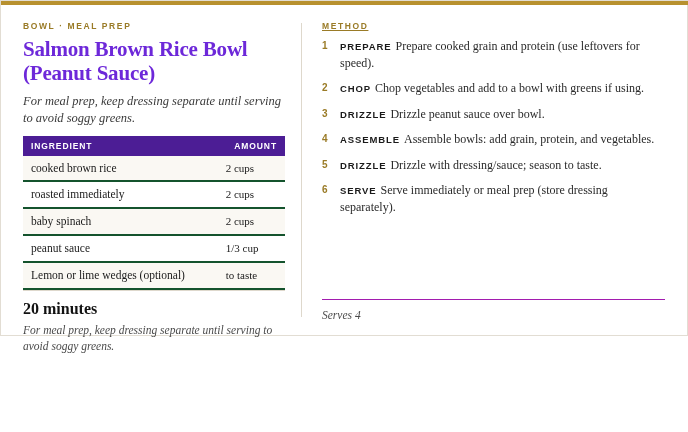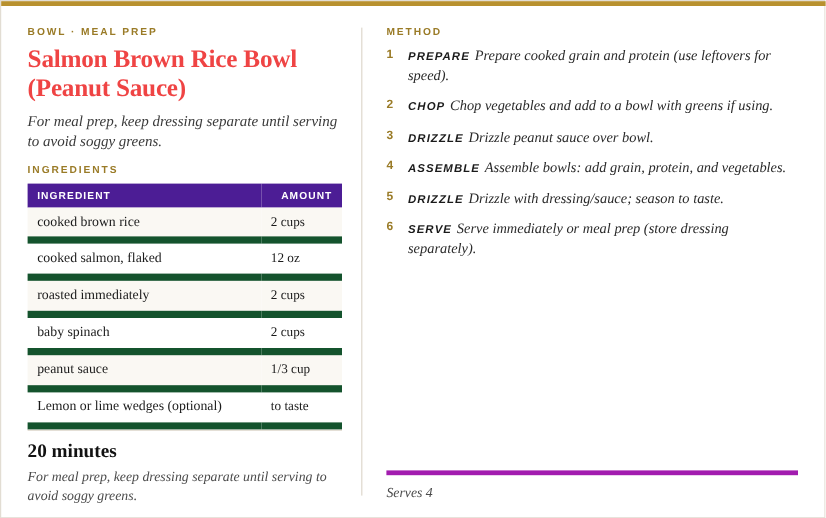--- a/index.html
+++ b/index.html
@@ -10,21 +10,21 @@
     width: 688px;
     height: 432px;
     background: #ffffff;
     font-family: "Liberation Serif", serif;
     color: #1a1a1a;
     overflow: hidden;
   }
   .card {
     position: relative;
     width: 688px;
-    height: 432px;
+    height: 336px;
     box-sizing: border-box;
     background: #ffffff;
     border: 1px solid #e2ddd3;
   }
   .top-rule {
     position: absolute;
     top: 0;
     left: 0;
     width: 688px;
     height: 4px;
@@ -64,21 +64,21 @@
     font-weight: bold;
     color: #9a7b27;
     text-transform: uppercase;
     margin-bottom: 7px;
   }
   .title {
     font-family: "Liberation Serif", serif;
     font-size: 21px;
     font-weight: bold;
     line-height: 1.12;
-    color: #ef4444;
+    color: #6d28d9;
     margin: 0 0 8px 0;
     letter-spacing: -0.2px;
   }
   .subtitle {
     font-style: italic;
     font-size: 12.5px;
     line-height: 1.38;
     color: #3a3a3a;
     margin: 0 0 8px 0;
   }
@@ -89,20 +89,21 @@
     margin: 0 0 16px 0;
   }
   .section-label {
     font-family: "Liberation Sans", sans-serif;
     font-size: 8.5px;
     letter-spacing: 1.6px;
     font-weight: bold;
     color: #9a7b27;
     text-transform: uppercase;
     margin-bottom: 7px;
+    text-decoration: underline;
   }
 
   table.ingredients {
     width: 100%;
     border-collapse: collapse;
     font-size: 11.5px;
   }
   table.ingredients thead th {
     background: #4c1d95;
     color: #ffffff;
@@ -112,21 +113,21 @@
     font-weight: bold;
     text-transform: uppercase;
     text-align: left;
     padding: 5px 8px;
   }
   table.ingredients thead th.amount {
     text-align: right;
   }
   table.ingredients tbody td {
     padding: 5px 8px;
-    border-bottom: 6px solid #14532d;
+    border-bottom: 2px solid #14532d;
     vertical-align: top;
     line-height: 1.3;
     font-family: Liberation Serif, serif;
   }
   table.ingredients tbody tr:nth-child(odd) td {
     background: #faf8f3;
   }
   table.ingredients tbody td.amount {
     white-space: nowrap;
     font-size: 11px;
@@ -168,21 +169,20 @@
     width: 18px;
     flex: 0 0 18px;
     font-family: "Liberation Sans", sans-serif;
     font-size: 10px;
     color: #9a7b27;
     font-weight: bold;
     padding-top: 1px;
   }
   .step-body {
     flex: 1;
-    font-style: italic;
   }
   .step-verb {
     font-family: "Liberation Sans", sans-serif;
     font-size: 9.5px;
     letter-spacing: 0.9px;
     font-weight: bold;
     text-transform: uppercase;
     color: #1a1a1a;
     margin-right: 4px;
   }
@@ -192,53 +192,48 @@
 
   .right-footer {
     margin-top: auto;
     padding-bottom: 14px;
   }
   .serves {
     font-style: italic;
     font-size: 11.5px;
     color: #4a4a4a;
     padding-top: 9px;
-    border-top: 4px solid #a21caf;
+    border-top: 1px solid #a21caf;
   }
 </style>
 </head>
 <body>
 
 <div class="card">
   <div class="top-rule"></div>
 
   <div class="columns">
 
     <div class="col-left">
       <div class="eyebrow">BOWL · MEAL PREP</div>
       <h1 class="title">Salmon Brown Rice Bowl (Peanut Sauce)</h1>
       <p class="subtitle">For meal prep, keep dressing separate until serving to avoid soggy greens.</p>
 
-      <div class="section-label">INGREDIENTS</div>
 
       <table class="ingredients">
         <thead>
           <tr>
             <th>INGREDIENT</th>
             <th class="amount">AMOUNT</th>
           </tr>
         </thead>
         <tbody>
           <tr>
             <td>cooked brown rice</td>
             <td class="amount">2 cups</td>
-          </tr>
-          <tr>
-            <td>cooked salmon, flaked</td>
-            <td class="amount">12 oz</td>
           </tr>
           <tr>
             <td>roasted immediately</td>
             <td class="amount">2 cups</td>
           </tr>
           <tr>
             <td>baby spinach</td>
             <td class="amount">2 cups</td>
           </tr>
           <tr>

